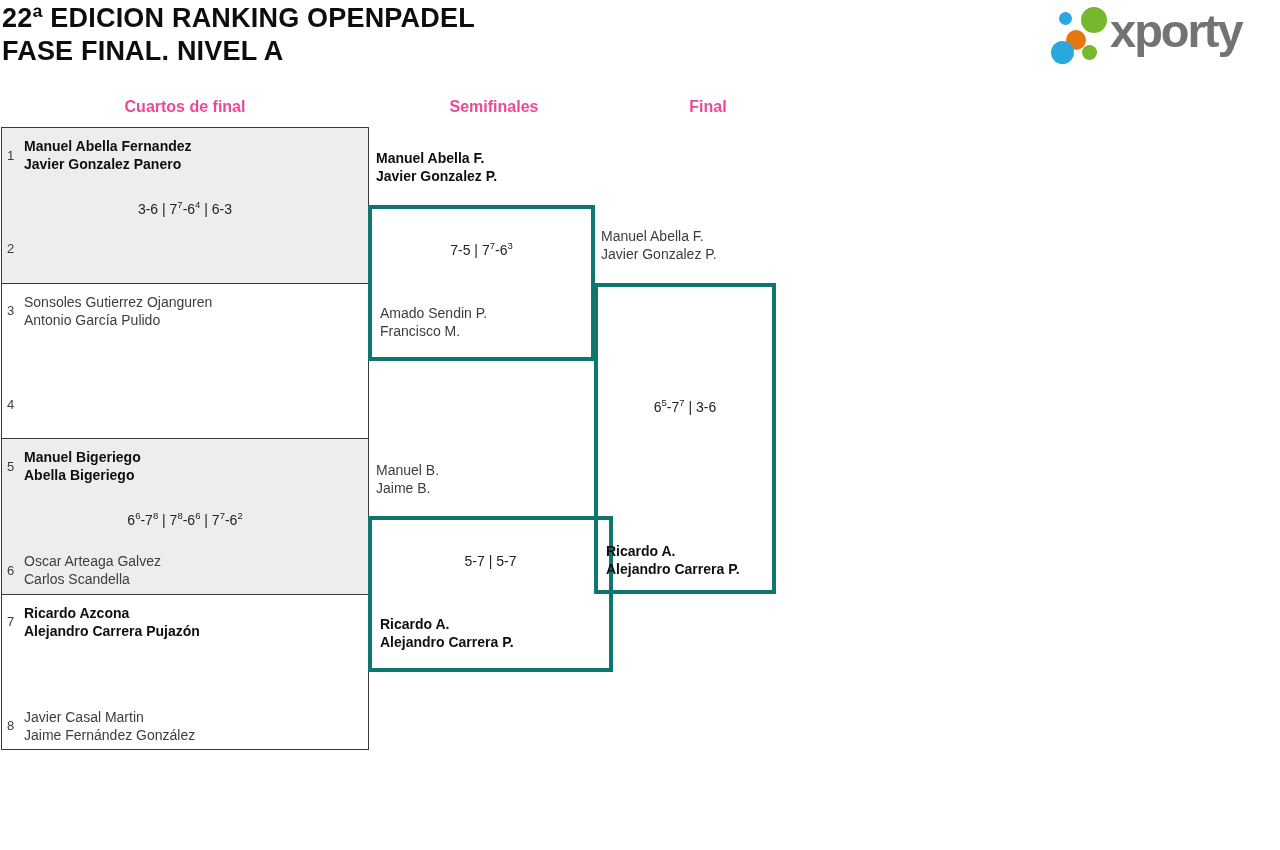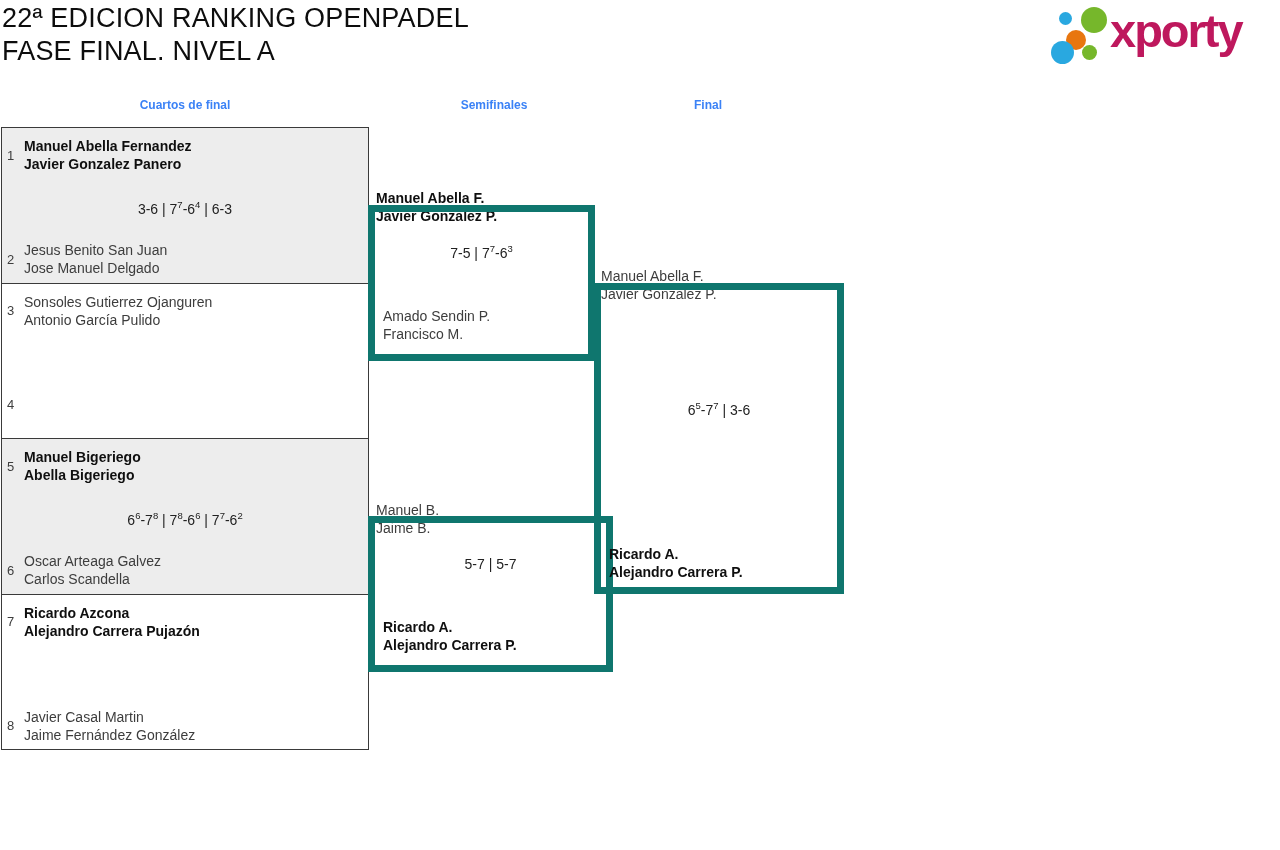--- a/index.html
+++ b/index.html
@@ -4,42 +4,42 @@
 <style>
   html,body { margin:0; padding:0; }
   body {
     width:1280px; height:850px; position:relative; background:#ffffff;
     font-family:"Liberation Sans","DejaVu Sans",sans-serif; overflow:hidden;
     color:#111;
   }
   
   .page-title {
     position:absolute; left:2px; top:2px;
-    font-size:27px; line-height:33px; font-weight:400; color:#0d0d0d;
+    font-size:27px; line-height:33px; font-weight:700; color:#0d0d0d;
     letter-spacing:0.2px;
   }
   .logo-text {
     position:absolute; left:1110px; top:5px;
     font-size:47px; font-weight:700; letter-spacing:-2px;
-    color:#be185d; line-height:52px;
+    color:#737373; line-height:52px;
   }
   .dot { position:absolute; border-radius:50%; }
   .dot-blue   { background:#29a8e0; }
   .dot-green  { background:#76b72b; }
   .dot-orange { background:#e8760f; }
   #dot-1 { left:1059px; top:12px; width:13px; height:13px; }
   #dot-2 { left:1081px; top:7px;  width:26px; height:26px; }
   #dot-3 { left:1066px; top:30px; width:20px; height:20px; }
   #dot-4 { left:1051px; top:41px; width:23px; height:23px; }
   #dot-5 { left:1082px; top:45px; width:15px; height:15px; }
 
   
   .round-header {
     position:absolute; top:98px; transform:translateX(-50%);
-    font-size:12px; font-weight:700; color:#3b82f6; white-space:nowrap;text-align:right;
+    font-size:16px; font-weight:700; color:#ec4899; white-space:nowrap;text-align:right;
   }
   #rh-qf { left:185px; } #rh-sf { left:483px;margin-left:11px; } #rh-f { left:708px; }
 
   
   .qf-box {
     position:absolute; left:1px; top:127px; width:368px; height:623px;
     border:1px solid #3a3a3a; box-sizing:border-box;
     display:flex; flex-direction:column;
   }
   .qf-cell { flex:1; position:relative; background:#ffffff; }
@@ -53,33 +53,33 @@
   .names.winner { font-weight:700; color:#0f0f0f; }
 
   .score {
     position:absolute; left:0; right:0; text-align:center;
     font-size:14px; line-height:16px; color:#222; white-space:nowrap;
   }
   .qf-cell .score { top:73px; }
   .score sup { font-size:9.5px; line-height:0; }
 
   .round-box {
-    position:absolute; border:7px solid #0f766e; box-sizing:border-box;
+    position:absolute; border:4px solid #0f766e; box-sizing:border-box;
     background:transparent;
   }
   #sf1-box   { left:368px; top:205px; width:227px; height:156px; }
   #sf2-box   { left:368px; top:516px; width:245px; height:156px;padding-left:12px; }
-  #final-box { left:594px; top:283px; width:250px; height:311px; }
+  #final-box { left:594px; top:283px; width:182px; height:311px; }
   #sf1-box .score, #sf2-box .score { top:33px; }
   #final-box .score { top:112px; }
   .round-box .inner-names { position:absolute; left:8px; }
   #sf1-box .inner-names, #sf2-box .inner-names { top:95px; }
   #final-box .inner-names { top:255px; }
 
-  .adv-names { position:absolute; font-size:14px; line-height:18px;margin-top:40px; }
+  .adv-names { position:absolute; font-size:14px; line-height:18px; }
   #sf1-top   { left:376px; top:149px; }
   #sf2-top   { left:376px; top:461px; }
   #final-top { left:601px; top:227px; }
 </style>
 </head>
 <body>
 
 <div class="page-title">
   <div>22ª EDICION RANKING OPENPADEL</div>
   <div>FASE FINAL. NIVEL A</div>
@@ -104,24 +104,20 @@
     <div class="team t-top">
       <div class="seed">1</div>
       <div class="names winner">
         <div>Manuel Abella Fernandez</div>
         <div>Javier Gonzalez Panero</div>
       </div>
     </div>
     <div class="score">3-6 | 7<sup>7</sup>-6<sup>4</sup> | 6-3</div>
     <div class="team t-bottom">
       <div class="seed">2</div>
-      <div class="names">
-        <div>Jesus Benito San Juan</div>
-        <div>Jose Manuel Delgado</div>
-      </div>
     </div>
   </div>
 
   <div class="qf-cell">
     <div class="team t-top">
       <div class="seed">3</div>
       <div class="names">
         <div>Sonsoles Gutierrez Ojanguren</div>
         <div>Antonio García Pulido</div>
       </div>

